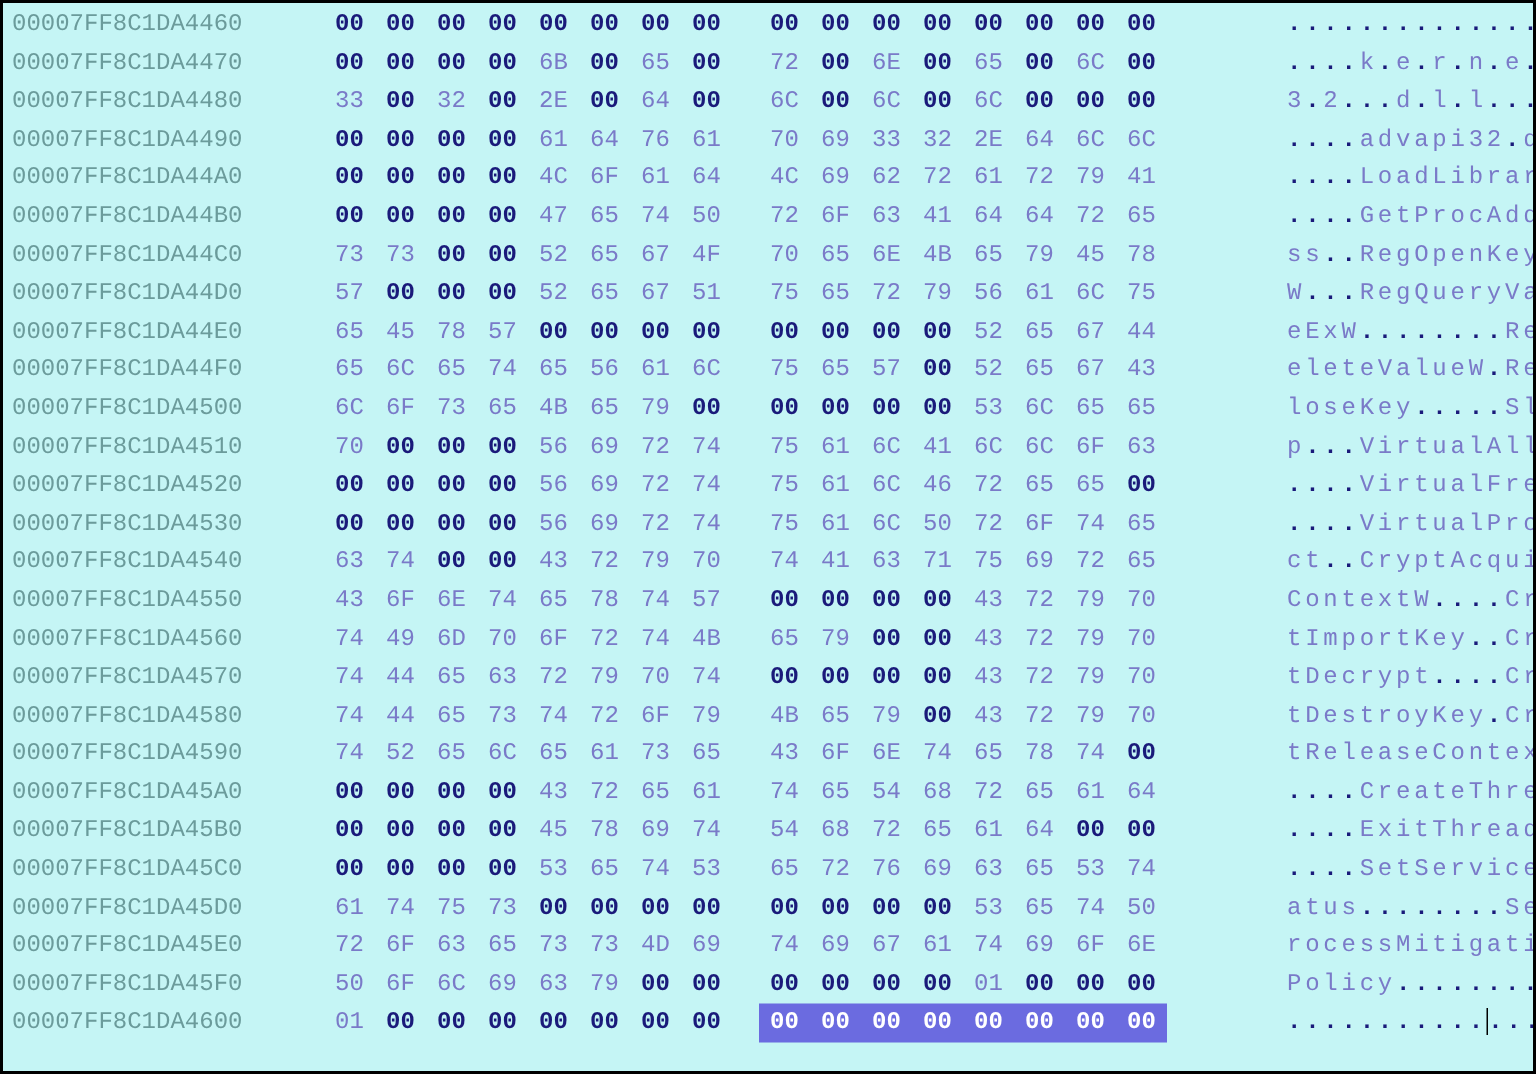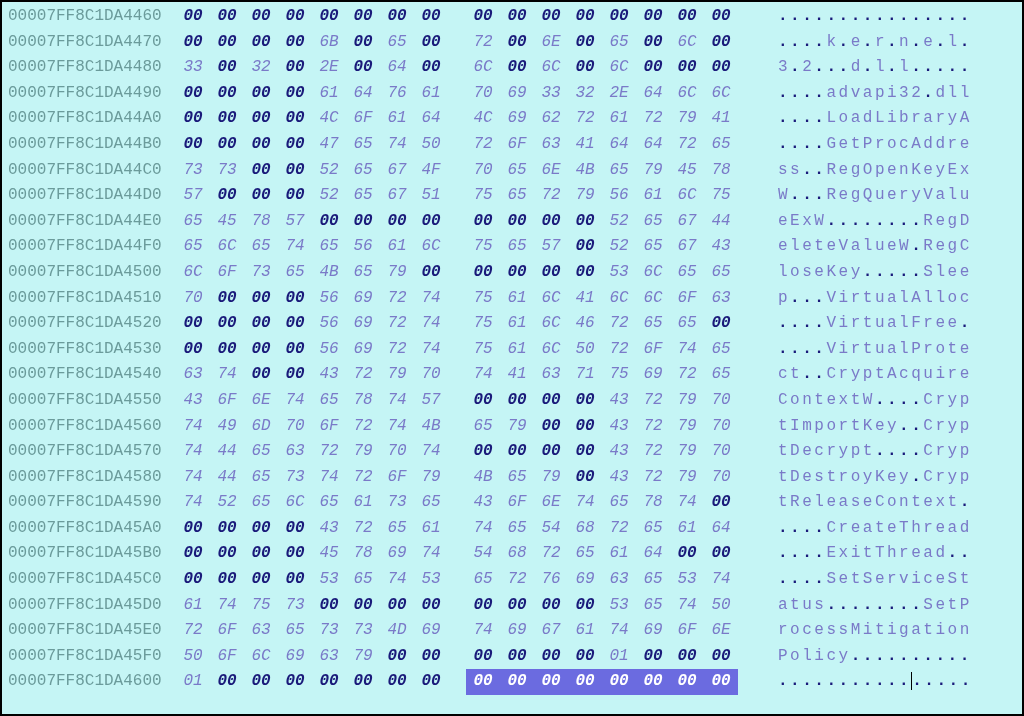--- a/index.html
+++ b/index.html
@@ -11,31 +11,31 @@
     width: 1024px;
     height: 716px;
     overflow: hidden;
     border: 2px solid #000;
     padding: 2px 6px;
   }
   .row {
     display: flex;
     white-space: pre;
     height: 25.6px;
+    gap: 40px;
   }
   .addr {
     color: #6b9b9b;
     width: 168px;
     flex-shrink: 0;
   }
   .hex {
     width: 584px;
     flex-shrink: 0;
     display: flex;
-    font-style: italic;
   }
   .hex span {
     display: inline-block;
     width: 34px;
     text-align: center;
   }
   .hex .gap {
     width: 18px;
   }
   .hb-00 { color: #1a1a7a; font-weight: bold; }

